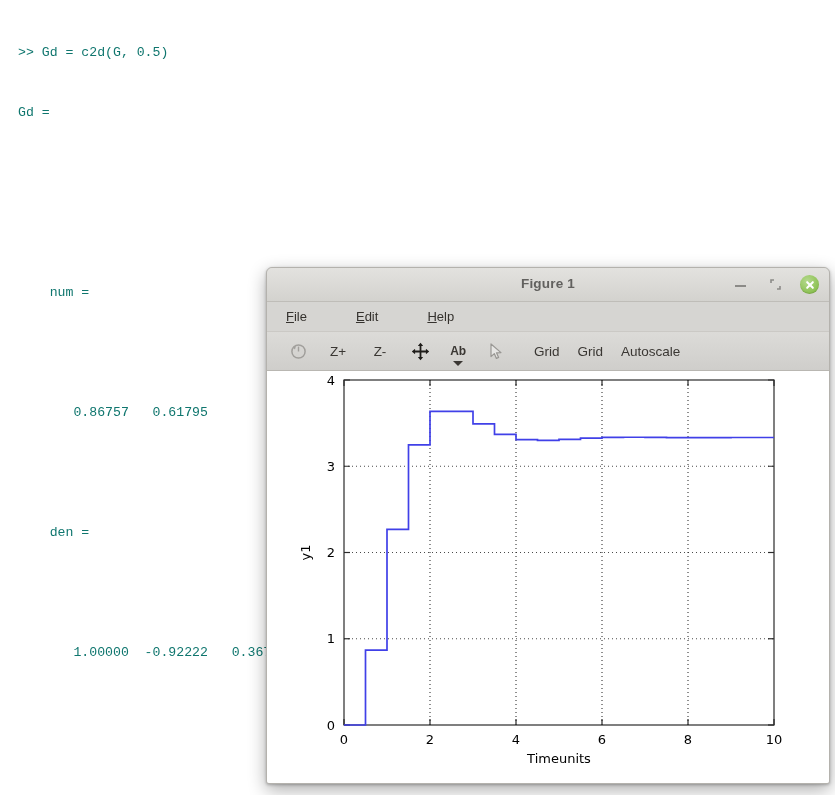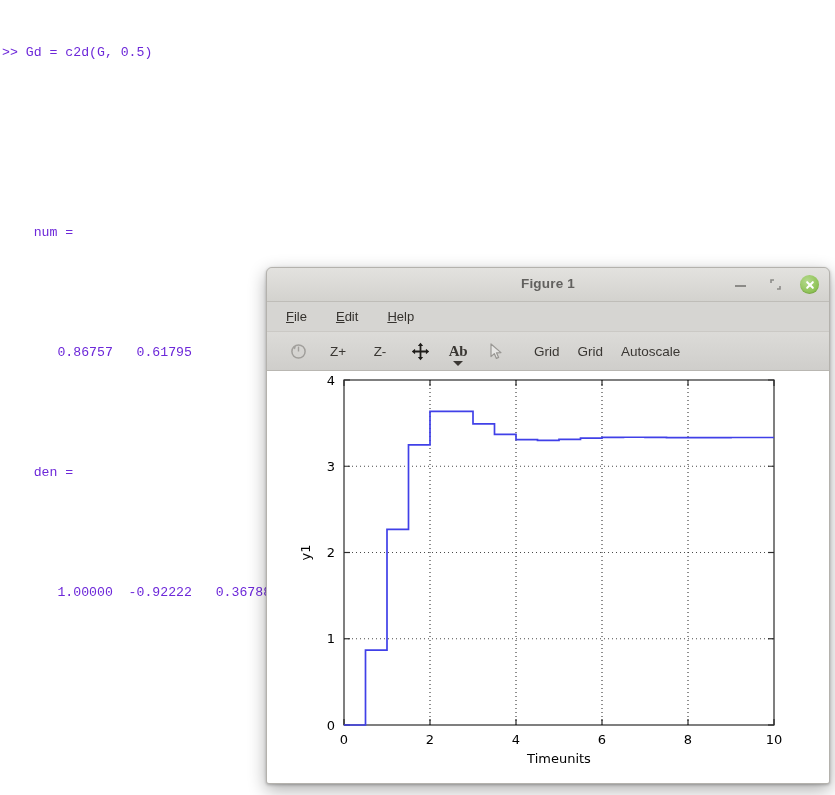--- a/index.html
+++ b/index.html
@@ -8,26 +8,26 @@
     background:#ffffff;
     font-family:"Liberation Sans", sans-serif;
     overflow:hidden;
     position:relative;
   }
 
   
   #console{
     position:absolute; left:0; top:0; width:835px; height:795px;
     background:#ffffff;
-    color:#6d28d9;
+    color:#0f766e;
     font-family:"Liberation Mono","DejaVu Sans Mono",monospace;
     font-size:13.2px;
     line-height:20px;
     white-space:pre;
-    padding:3px 0 0 2px;
+    padding:3px 0 0 18px;
     box-sizing:border-box;
   }
   #console .ln{height:20px;}
 
   
   #figure-window{
     position:absolute;
     left:266px; top:267px;
     width:562px; height:515px;
     background:#d6d6d3;
@@ -70,21 +70,21 @@
   .wbtn.close::before,.wbtn.close::after{
     content:"";position:absolute;left:4.5px;top:8.6px;width:10px;height:2px;background:#fff;border-radius:1px;
   }
   .wbtn.close::before{transform:rotate(45deg);}
   .wbtn.close::after{transform:rotate(-45deg);}
 
   
   #menubar{
     height:29px;background:#d6d5d2;
     display:flex;align-items:center;
-    padding-left:16px;gap:23px;
+    padding-left:16px;gap:43px;
     border-bottom:1px solid #cbc9c5;
     flex:0 0 auto;
   }
   .menu-item{
     font-size:13px;color:#35322e;padding:2px 3px;cursor:default;
   }
   .menu-item u{text-decoration:underline;}
 
   
   #toolbar{
@@ -94,21 +94,21 @@
     display:flex;align-items:center;
     padding-left:12px;gap:0px;
     flex:0 0 auto;
   }
   .tb{
     height:28px;min-width:24px;display:flex;align-items:center;justify-content:center;
     font-size:13.5px;color:#3a3733;cursor:default;padding:0 7px;position:relative;
   }
   .tb.dim{opacity:.42;}
   .tb.txtbtn{padding:0 9px;}
-  .tb .ab{font-weight:bold;font-size:15px;letter-spacing:-.3px;font-family:Liberation Serif, serif;}
+  .tb .ab{font-weight:bold;font-size:12px;letter-spacing:-.3px;}
   .tb .caretdown{
     position:absolute;bottom:-1px;left:50%;transform:translateX(-50%);
     width:0;height:0;border-left:5px solid transparent;border-right:5px solid transparent;
     border-top:5px solid #3a3733;
   }
 
   
   #plot-area{
     flex:1 1 auto;
     background:#ffffff;
@@ -118,20 +118,21 @@
   }
   #plot-svg{display:block;}
 
   .axis-text{font-family:"DejaVu Sans","Liberation Sans",sans-serif;font-size:13px;fill:#000;}
 </style>
 </head>
 <body>
 
 <div id="console">
   <div class="ln">&gt;&gt; Gd = c2d(G, 0.5)</div>
+  <div class="ln">Gd =</div>
   <div class="ln"></div>
   <div class="ln"></div>
   <div class="ln">    num =</div>
   <div class="ln"></div>
   <div class="ln">       0.86757   0.61795</div>
   <div class="ln"></div>
   <div class="ln">    den =</div>
   <div class="ln"></div>
   <div class="ln">       1.00000  -0.92222   0.36788</div>
   <div class="ln"></div>

